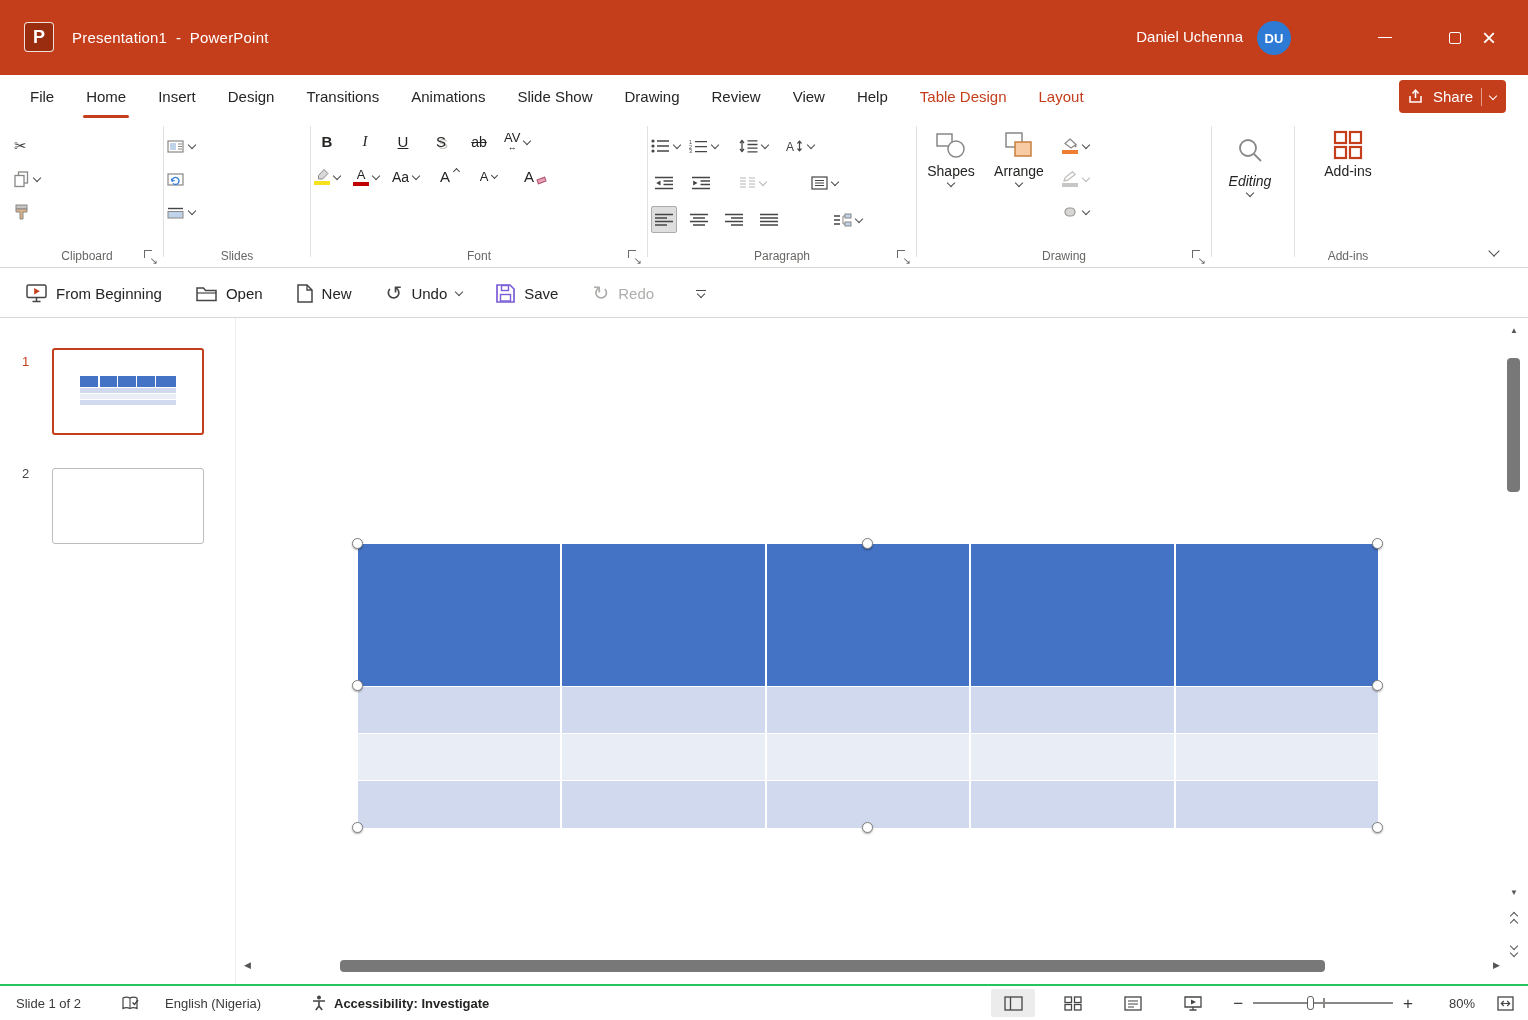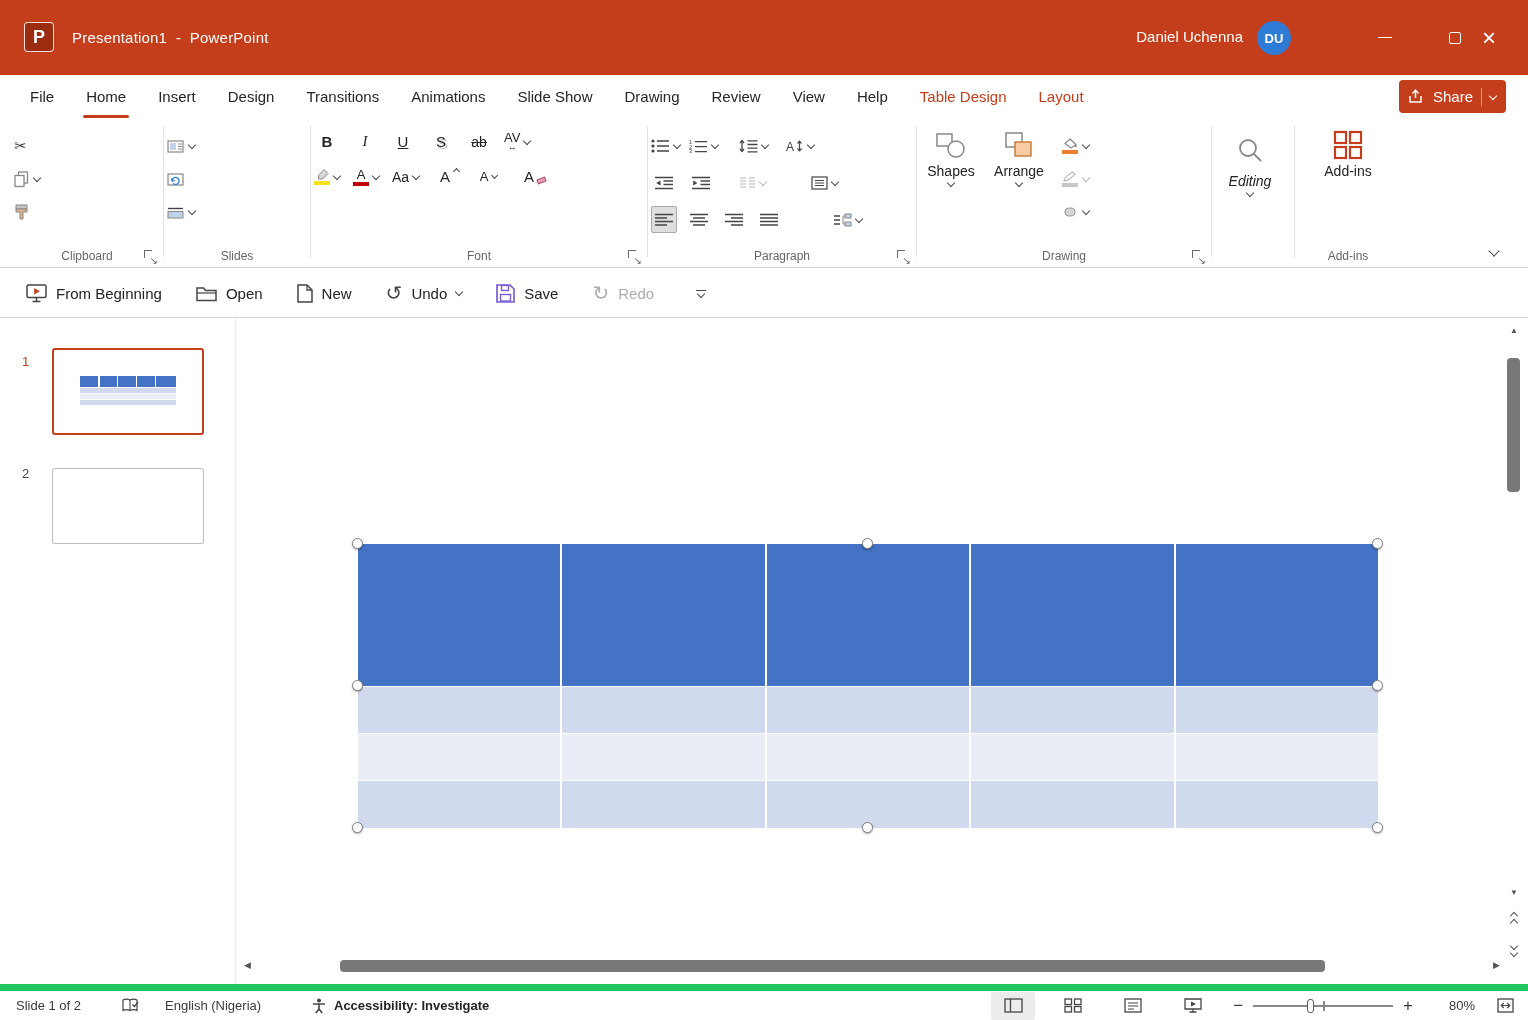--- a/index.html
+++ b/index.html
@@ -117,21 +117,21 @@
   .vs-thumb{position:absolute;left:0;top:34px;width:13px;height:134px;background:#787878;border-radius:4px;cursor:pointer;}
   .dblchv{display:flex;flex-direction:column;gap:1px;}
   .dblchv i{display:block;width:6px;height:6px;border-right:1.4px solid #555;border-bottom:1.4px solid #555;}
   .dblchv.up i{transform:rotate(-135deg);} .dblchv.down i{transform:rotate(45deg);}
   .hscroll{position:absolute;left:244px;right:28px;top:640px;height:16px;}
   .hs-btn{position:absolute;top:2px;font-size:9px;color:#555;cursor:pointer;}
   .hs-left{left:0;} .hs-right{right:0;}
   .hs-thumb{position:absolute;left:96px;width:985px;top:2px;height:12px;background:#787878;border-radius:4px;cursor:pointer;}
 
   
-  .statusbar{position:absolute;left:0;bottom:0;width:1528px;height:36px;background:#fff;border-top:7px solid #22c55e;
+  .statusbar{position:absolute;left:0;bottom:0;width:1528px;height:36px;background:#fff;border-top:2px solid #22c55e;
     display:flex;align-items:center;font-size:13px;color:#3B3A39;}
   .sb-item{display:flex;align-items:center;gap:7px;cursor:pointer;}
   .sb-slideinfo{margin-left:16px;width:96px;}
   .sb-spell{margin-left:10px;} .sb-lang{margin-left:26px;width:128px;}
   .sb-access{margin-left:18px;font-weight:bold;color:#252423;}
   .sb-right{margin-left:auto;display:flex;align-items:center;gap:0;padding-right:14px;}
   .viewbtn{width:44px;height:28px;display:flex;align-items:center;justify-content:center;cursor:pointer;}
   .viewbtn.sel{background:#ECECEC;border-radius:2px;}
   .zoomctl{display:flex;align-items:center;margin-left:18px;gap:10px;}
   .zsign{font-size:17px;color:#3B3A39;cursor:pointer;line-height:1;}

